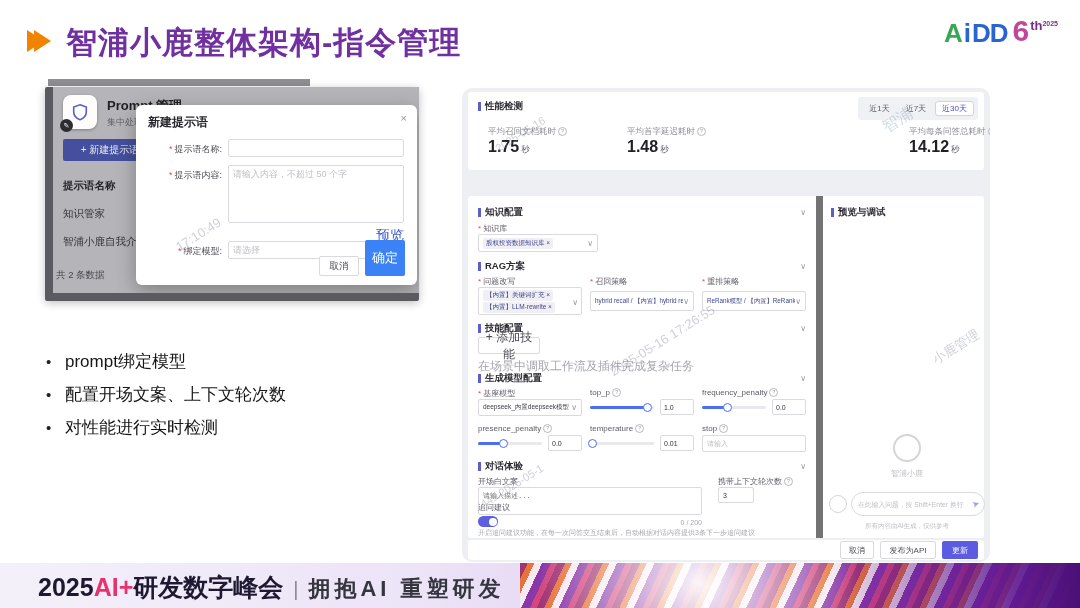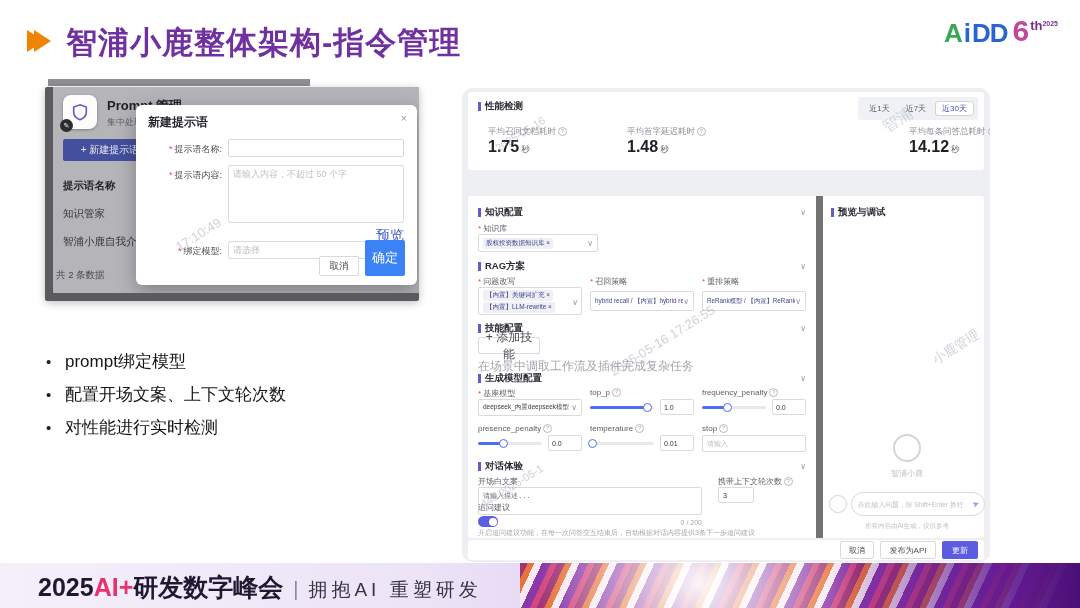--- a/index.html
+++ b/index.html
@@ -295,15 +295,15 @@
   <li>对性能进行实时检测</li>
 </ul>
 
 <div class="abs footerbar" style="left:0;top:563px;width:1080px;height:45px">
   <div class="crystal abs" style="right:0;top:0;width:560px;height:45px"></div>
   <div class="abs" style="left:38px;top:8px;display:flex;align-items:baseline;white-space:nowrap">
     <span style="font-size:25px;font-weight:800;color:#1e1830">2025</span>
       <span style="font-size:25px;font-weight:800;color:#e8316f">AI+</span>
       <span style="font-size:25px;font-weight:800;color:#1e1830">研发数字峰会</span>
     <span style="font-size:20px;color:#8a8a95;margin:0 10px">|</span>
-    <span style="font-size:19px;font-weight:400;color:#35353f;letter-spacing:4px">拥抱AI 重塑研发</span>
+    <span style="font-size:22px;font-weight:700;color:#35353f;letter-spacing:4px">拥抱AI 重塑研发</span>
   </div>
 </div>
 
 </body></html>

